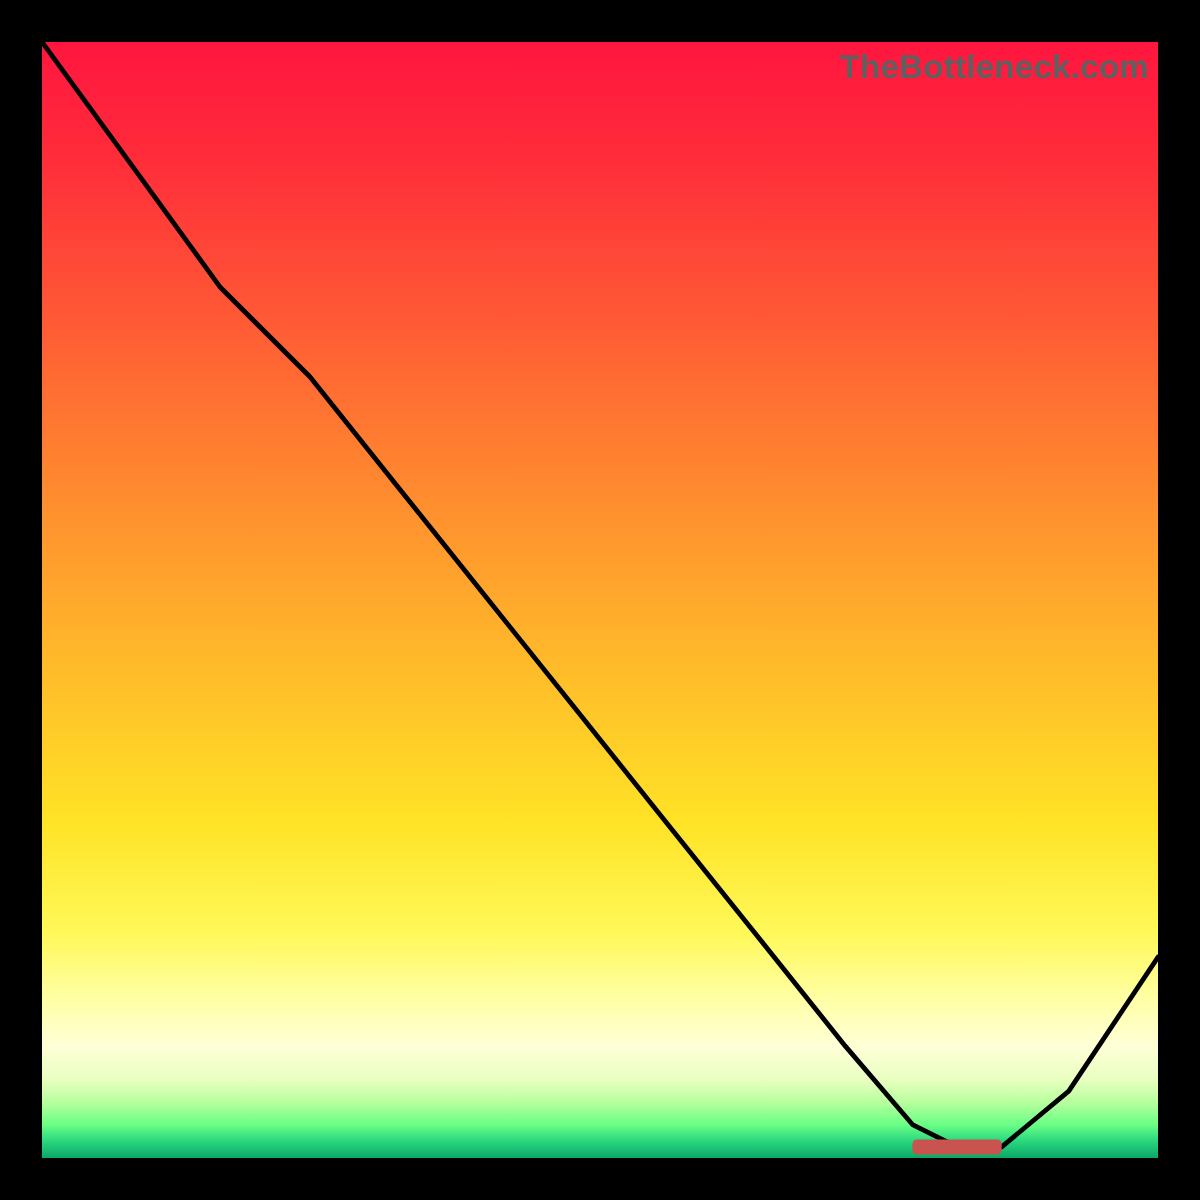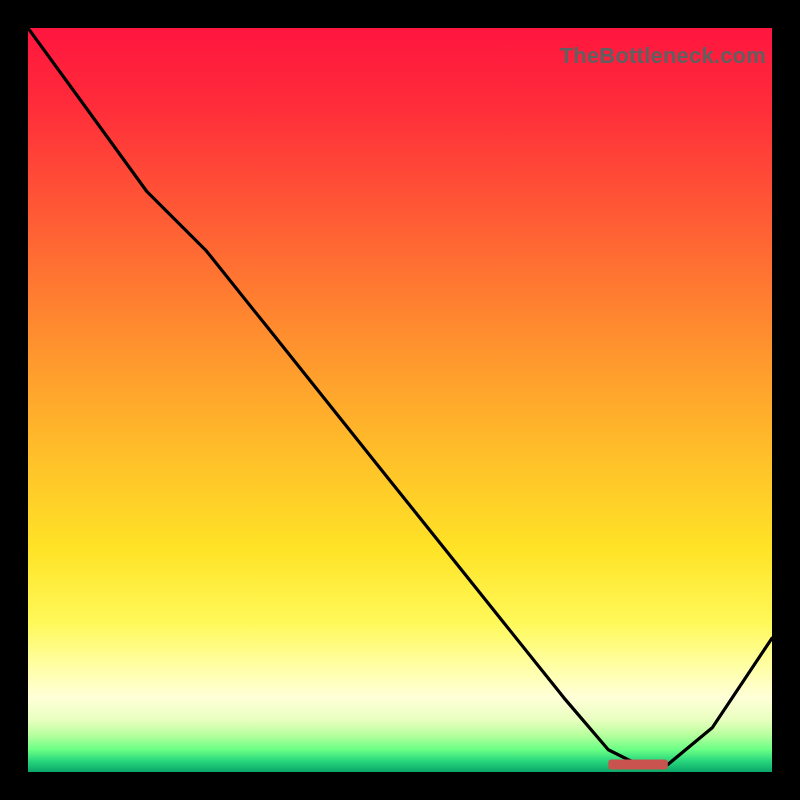--- a/index.html
+++ b/index.html
@@ -42,21 +42,20 @@
   }
   .watermark {
     position: absolute;
     top: 4px;
     right: 6px;
     color: #606060;
     font-size: 22px;
     font-weight: bold;
     letter-spacing: 0.2px;
     font-family: Arial, sans-serif;
-    margin-top: 11px;
   }
   svg.curve {
     position: absolute;
     left: 0;
     top: 0;
     width: 744px;
     height: 744px;
   }
   .curve path {
     fill: none;

